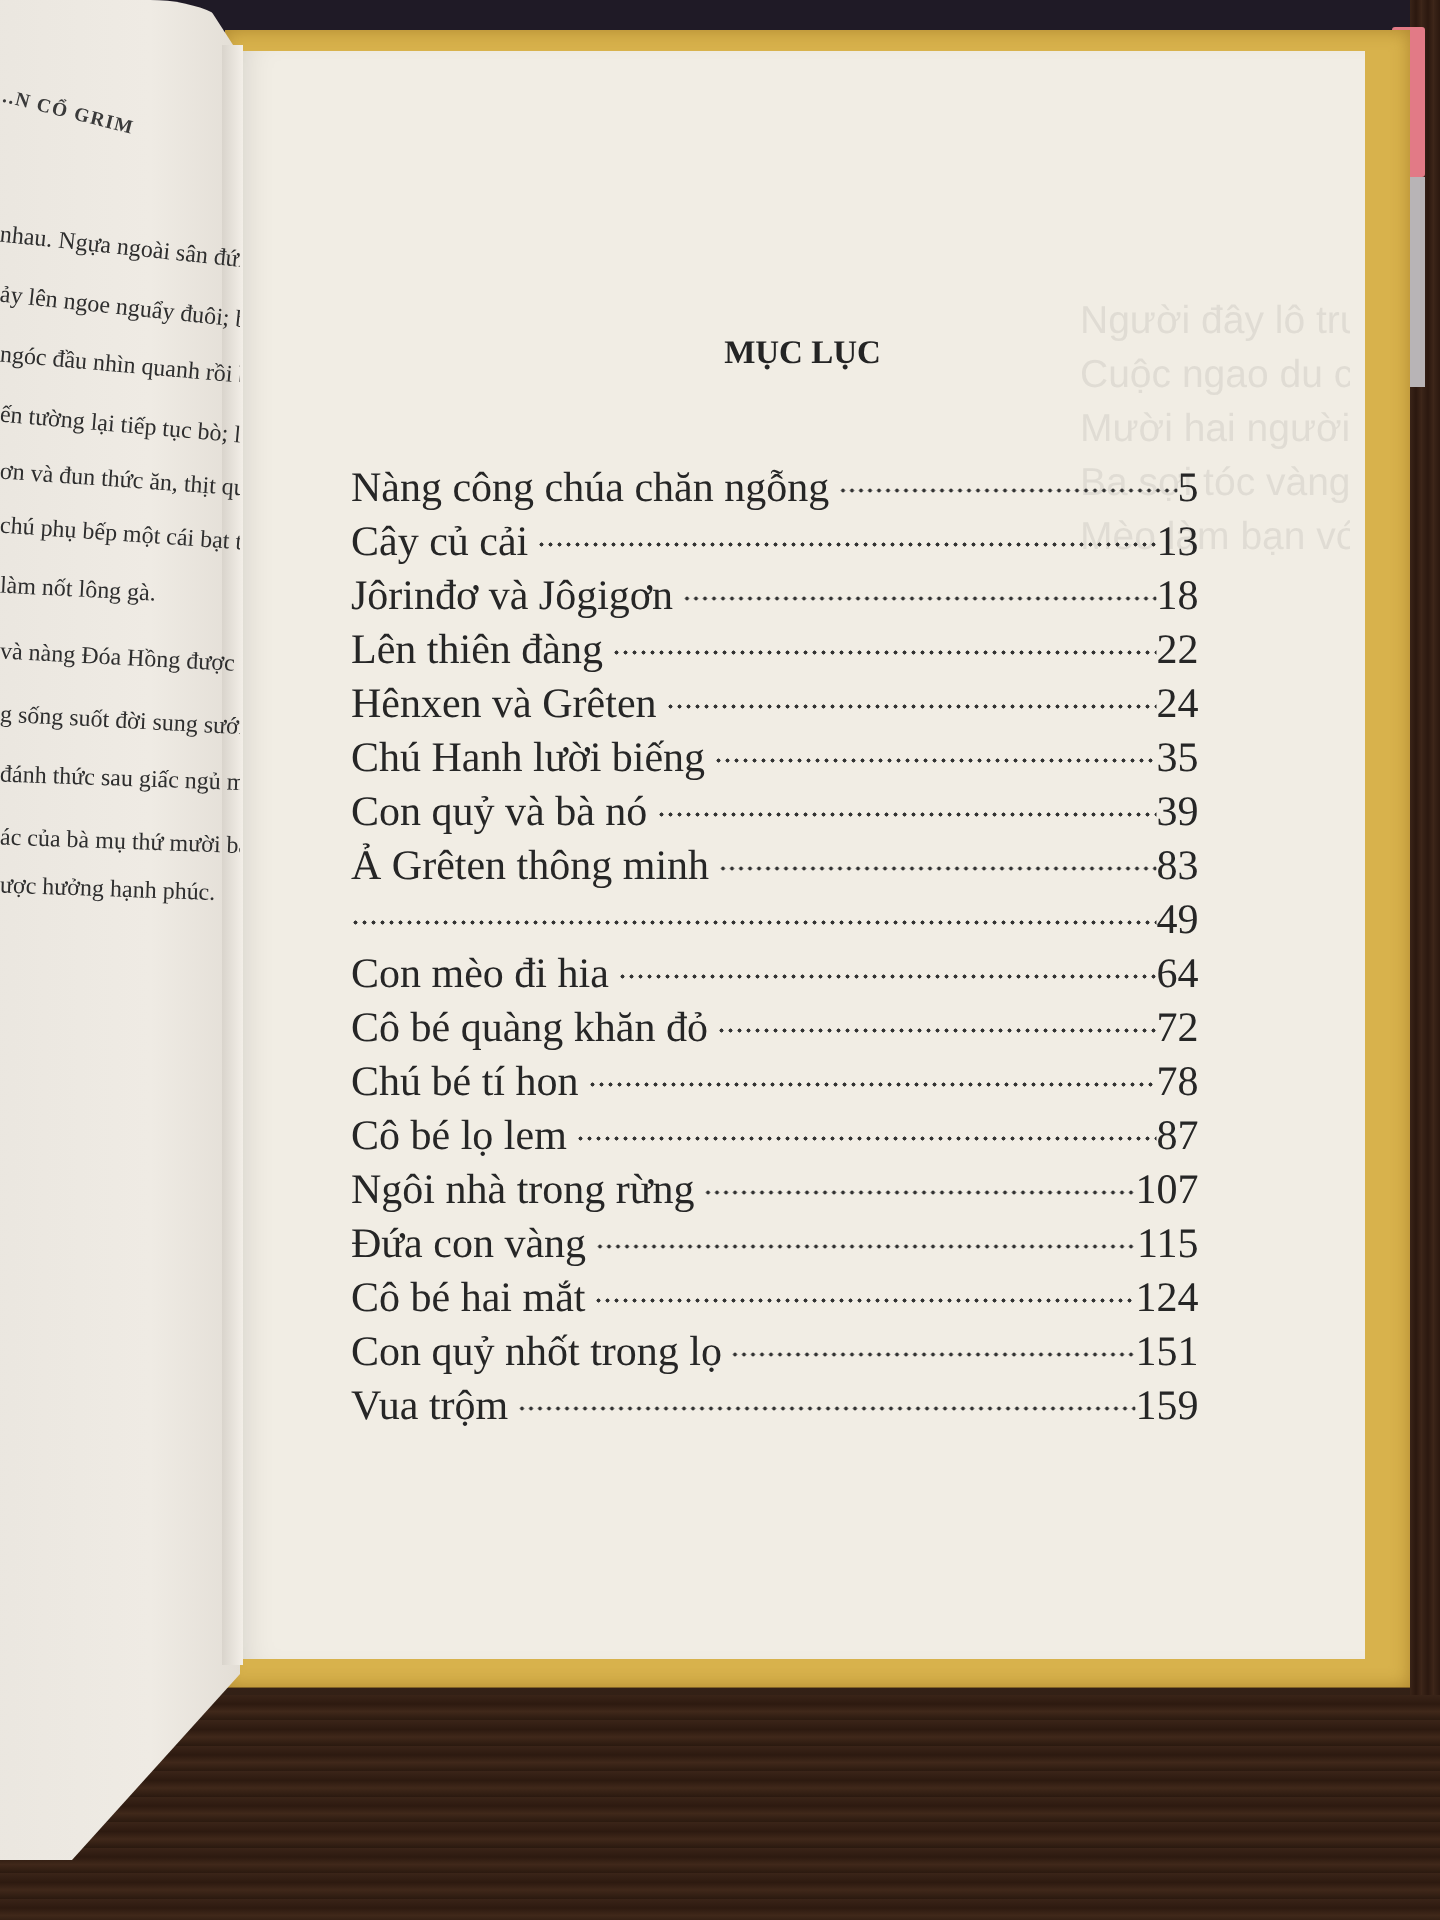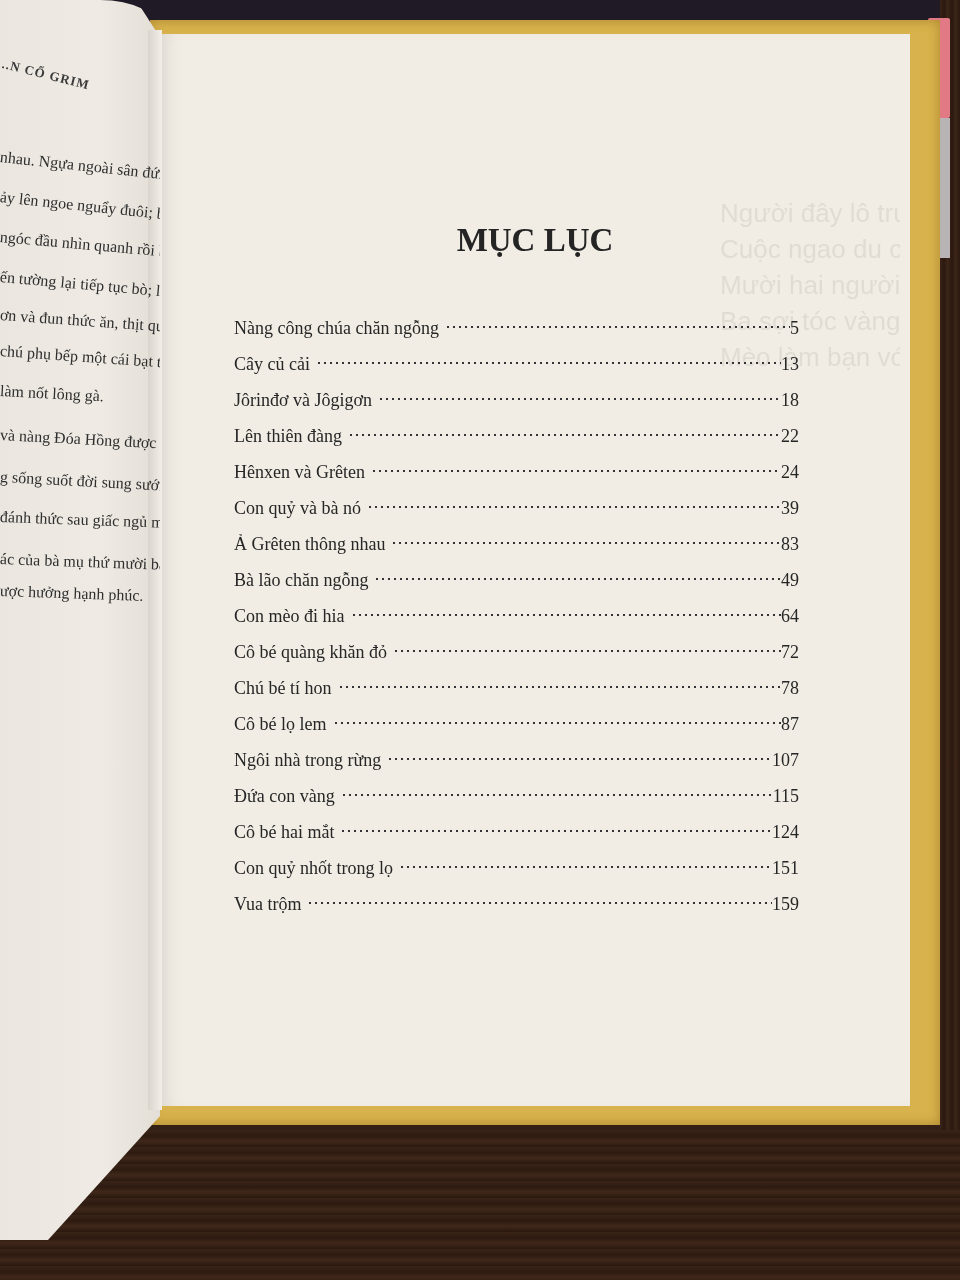--- a/index.html
+++ b/index.html
@@ -59,28 +59,28 @@
     color: #3a3a3a; transform: rotate(14deg); transform-origin: left top;
     letter-spacing: 1px; white-space: nowrap;
   }
   .left-line {
     position: absolute; left: 0; white-space: nowrap; color: #2e2e2e;
     font-size: 16px; transform-origin: left center;
   }
   
   .toc-title {
     position: absolute; left: 0; width: 960px; top: 222px; text-align: center;
-    font-size: 33px; font-weight: bold; color: #242424; padding-left: 110px; box-sizing: border-box;
+    font-size: 22px; font-weight: bold; color: #242424; padding-left: 110px; box-sizing: border-box;
   }
   .toc {
     position: absolute; left: 234px; top: 298px; width: 565px;
   }
   .toc-row {
     display: flex; align-items: baseline; height: 36px;
-    font-size: 18px; color: #262626; line-height: 36px;
+    font-size: 28px; color: #262626; line-height: 36px;
   }
   .toc-name { white-space: nowrap; padding-right: 6px; }
   .toc-dots {
     flex: 1; overflow: hidden; white-space: nowrap; height: 36px;
     border-bottom: 0;
     background-image: radial-gradient(circle, #333 1.2px, transparent 1.5px);
     background-size: 6px 6px; background-repeat: repeat-x; background-position: 0 26px;
   }
   .toc-page { white-space: nowrap; }
   .ghost {
@@ -150,31 +150,35 @@
       <span class="toc-name">Lên thiên đàng</span>
       <span class="toc-dots"></span>
       <span class="toc-page">22</span>
     </div>
   <div class="toc-row">
       <span class="toc-name">Hênxen và Grêten</span>
       <span class="toc-dots"></span>
       <span class="toc-page">24</span>
     </div>
   <div class="toc-row">
+      <span class="toc-name">Chú Hanh lười biếng</span>
+      <span class="toc-dots"></span>
+      <span class="toc-page">35</span>
+    </div>
+  <div class="toc-row">
       <span class="toc-name">Con quỷ và bà nó</span>
       <span class="toc-dots"></span>
       <span class="toc-page">39</span>
     </div>
   <div class="toc-row">
-      <span class="toc-name">Ả Grêten thông nhau</span>
+      <span class="toc-name">Ả Grêten thông minh</span>
       <span class="toc-dots"></span>
       <span class="toc-page">83</span>
     </div>
   <div class="toc-row">
-      <span class="toc-name">Bà lão chăn ngỗng</span>
       <span class="toc-dots"></span>
       <span class="toc-page">49</span>
     </div>
   <div class="toc-row">
       <span class="toc-name">Con mèo đi hia</span>
       <span class="toc-dots"></span>
       <span class="toc-page">64</span>
     </div>
   <div class="toc-row">
       <span class="toc-name">Cô bé quàng khăn đỏ</span>

